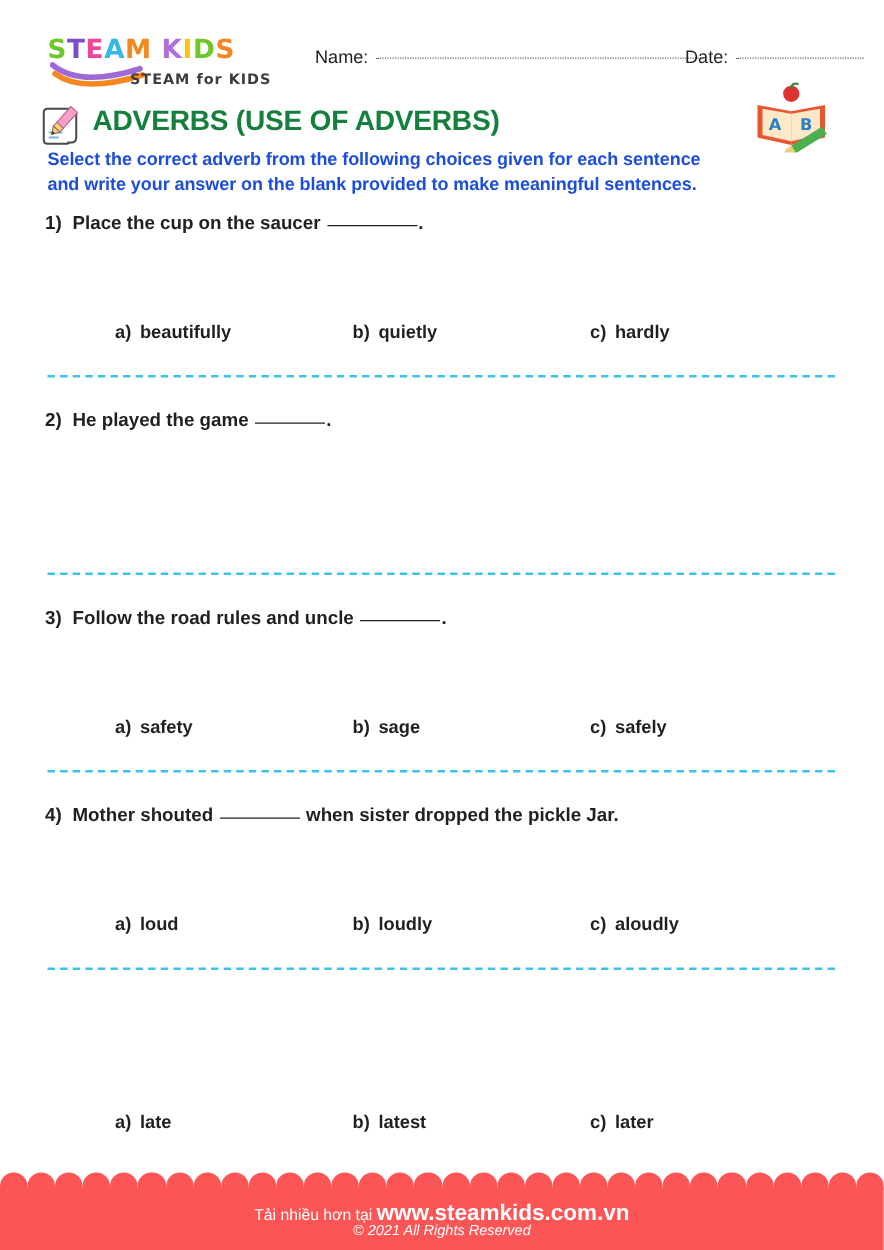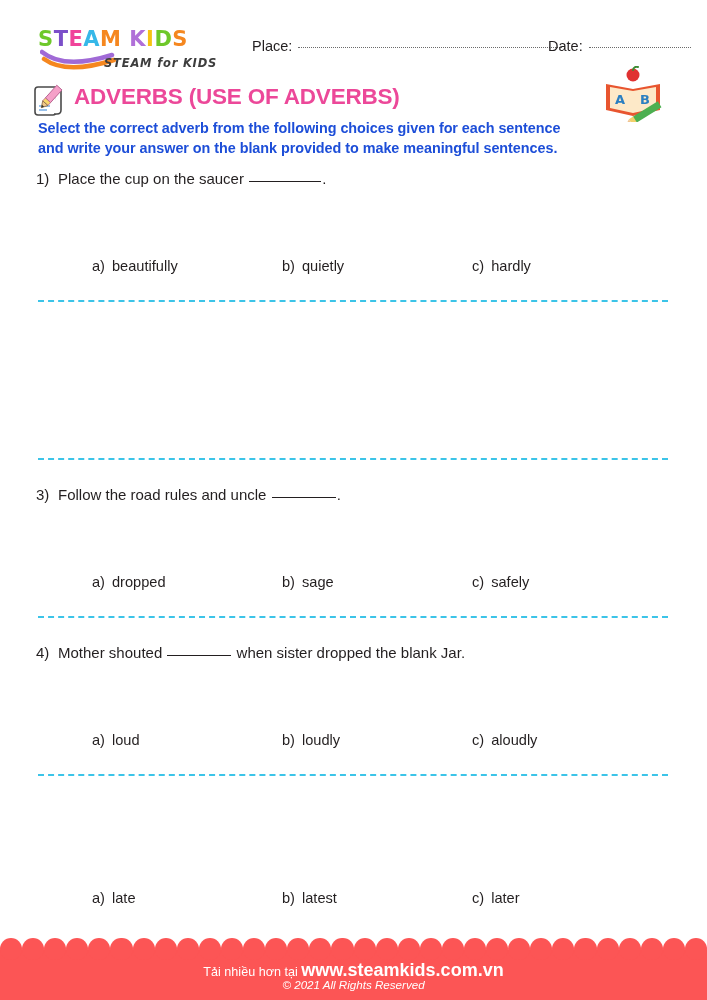--- a/index.html
+++ b/index.html
@@ -56,21 +56,20 @@
   .logo-sub {
     position: absolute;
     left: 66px;
     top: 32px;
     font-size: 11.5px;
     font-weight: bold;
     letter-spacing: 0.8px;
     color: #3d3d3d;
     font-family: "DejaVu Sans", sans-serif;
     white-space: nowrap;
-    font-style: italic;
   }
 
   .name-field, .date-field {
     position: absolute;
     font-size: 14.5px;
     color: #231f20;
     white-space: nowrap;
     display: flex;
     align-items: baseline;
   }
@@ -101,21 +100,21 @@
     top: 2px;
     width: 36px;
     height: 36px;
   }
   .title-text {
     position: absolute;
     left: 74px;
     top: 4px;
     font-size: 22.5px;
     font-weight: bold;
-    color: #ec4899;
+    color: #15803d;
     font-family: "Liberation Sans", sans-serif;
     letter-spacing: -0.2px;
     white-space: nowrap;
   }
   .book-icon {
     position: absolute;
     left: 600px;
     top: -14px;
     width: 70px;
     height: 56px;
@@ -134,20 +133,21 @@
     letter-spacing: -0.05px;
   }
   .instructions .line { display: block; }
 
   
   .questions {
     position: absolute;
     left: 0;
     top: 170px;
     width: 645px;
+    font-weight: bold;
   }
   .q-block {
     position: relative;
     height: 158px;
   }
   .q-text {
     position: absolute;
     left: 36px;
     top: 0px;
     font-size: 15px;
@@ -267,21 +267,21 @@
     <div class="logo-block">
       <div class="logo-word" id="logo-word"><span style="color: rgb(110, 200, 42);">S</span><span style="color: rgb(123, 79, 201);">T</span><span style="color: rgb(240, 68, 154);">E</span><span style="color: rgb(54, 184, 232);">A</span><span style="color: rgb(245, 135, 31);">M</span><span style="color: rgb(255, 255, 255);">&nbsp;</span><span style="color: rgb(176, 111, 216);">K</span><span style="color: rgb(246, 195, 18);">I</span><span style="color: rgb(110, 200, 42);">D</span><span style="color: rgb(245, 135, 31);">S</span></div>
       <svg class="logo-swoosh" viewBox="0 0 76 22">
         <path d="M2 4 Q24 22 72 7" stroke="#a06ad6" stroke-width="4.5" fill="none" stroke-linecap="round"></path>
         <path d="M4 11 Q26 27 74 12" stroke="#f5871f" stroke-width="4.5" fill="none" stroke-linecap="round"></path>
       </svg>
       <div class="logo-sub">STEAM for KIDS</div>
     </div>
 
     <div class="name-field">
-      <span class="field-label">Place:</span>
+      <span class="field-label">Name:</span>
       <span class="dotline name"></span>
     </div>
 
     <div class="date-field">
       <span class="field-label">Date:</span>
       <span class="dotline date"></span>
     </div>
   </div>
 
   <div class="title-row">
@@ -328,33 +328,34 @@
       <div class="q-block">
         <div class="q-text"><span class="q-num">1)</span><span>Place the cup on the saucer </span><span class="blank w1"></span><span>.</span></div>
         <div class="opts">
           <div class="opt c0"><span class="ltr">a)</span><span>beautifully</span></div>
           <div class="opt c1"><span class="ltr">b)</span><span>quietly</span></div>
           <div class="opt c2"><span class="ltr">c)</span><span>hardly</span></div>
         </div>
         <div class="divider" style="border-top-color: rgb(60, 196, 232);"></div>
       </div>
       <div class="q-block">
+        <div class="q-text"><span class="q-num">2)</span><span>He played the game </span><span class="blank w2"></span><span>.</span></div>
         <div class="divider" style="border-top-color: rgb(60, 196, 232);"></div>
       </div>
       <div class="q-block">
         <div class="q-text"><span class="q-num">3)</span><span>Follow the road rules and uncle </span><span class="blank w3"></span><span>.</span></div>
         <div class="opts">
-          <div class="opt c0"><span class="ltr">a)</span><span>dropped</span></div>
+          <div class="opt c0"><span class="ltr">a)</span><span>safety</span></div>
           <div class="opt c1"><span class="ltr">b)</span><span>sage</span></div>
           <div class="opt c2"><span class="ltr">c)</span><span>safely</span></div>
         </div>
         <div class="divider" style="border-top-color: rgb(60, 196, 232);"></div>
       </div>
       <div class="q-block">
-        <div class="q-text"><span class="q-num">4)</span><span>Mother shouted </span><span class="blank w3"></span><span> when sister dropped the blank Jar.</span></div>
+        <div class="q-text"><span class="q-num">4)</span><span>Mother shouted </span><span class="blank w3"></span><span> when sister dropped the pickle Jar.</span></div>
         <div class="opts">
           <div class="opt c0"><span class="ltr">a)</span><span>loud</span></div>
           <div class="opt c1"><span class="ltr">b)</span><span>loudly</span></div>
           <div class="opt c2"><span class="ltr">c)</span><span>aloudly</span></div>
         </div>
         <div class="divider" style="border-top-color: rgb(60, 196, 232);"></div>
       </div>
       <div class="q-block">
         <div class="opts">
           <div class="opt c0"><span class="ltr">a)</span><span>late</span></div>

